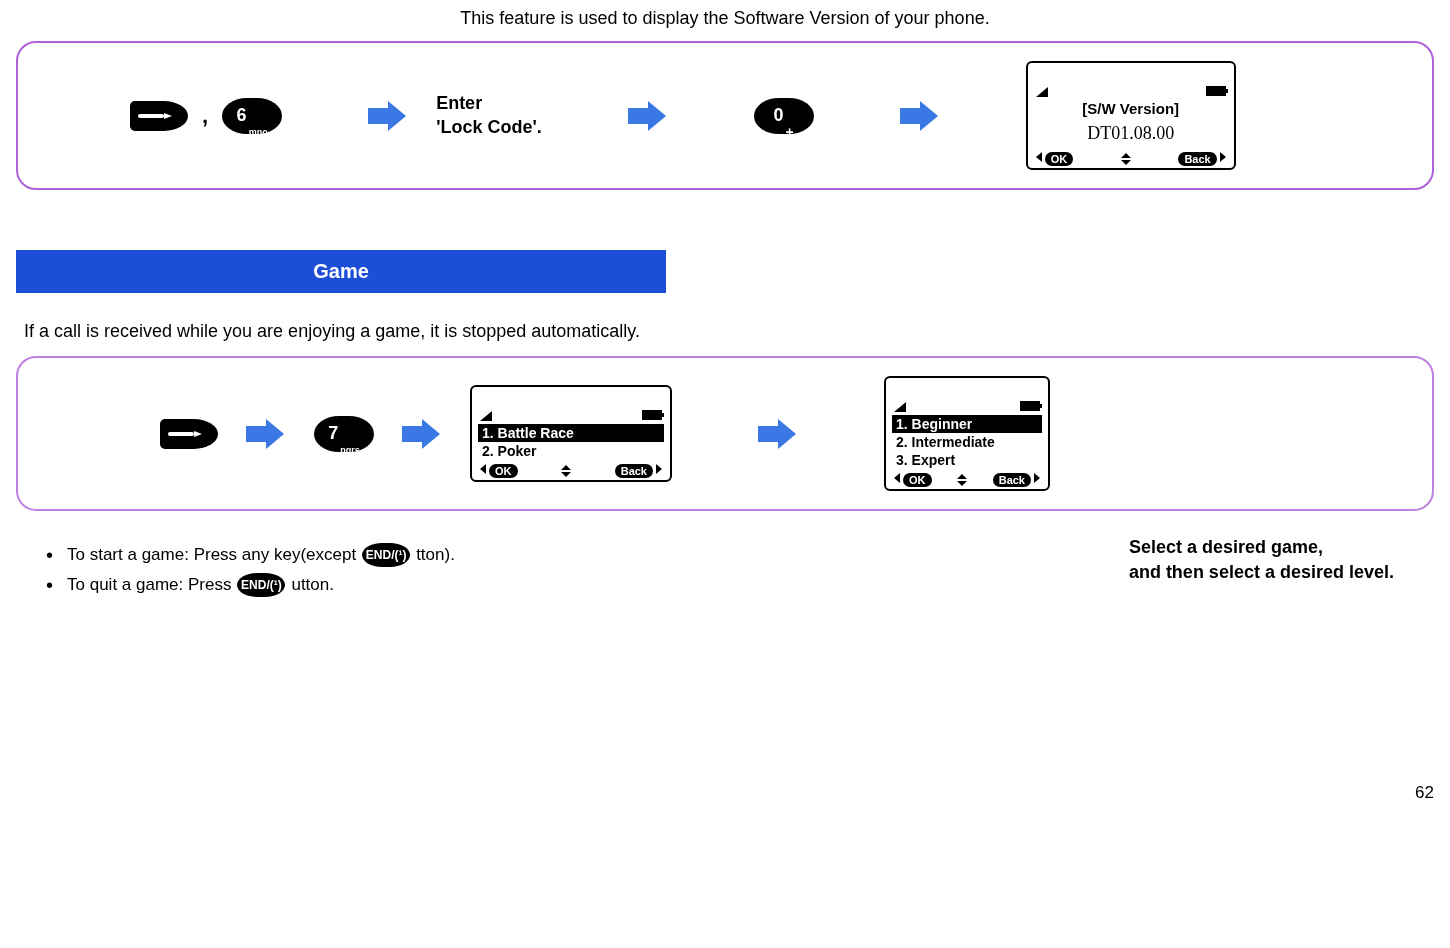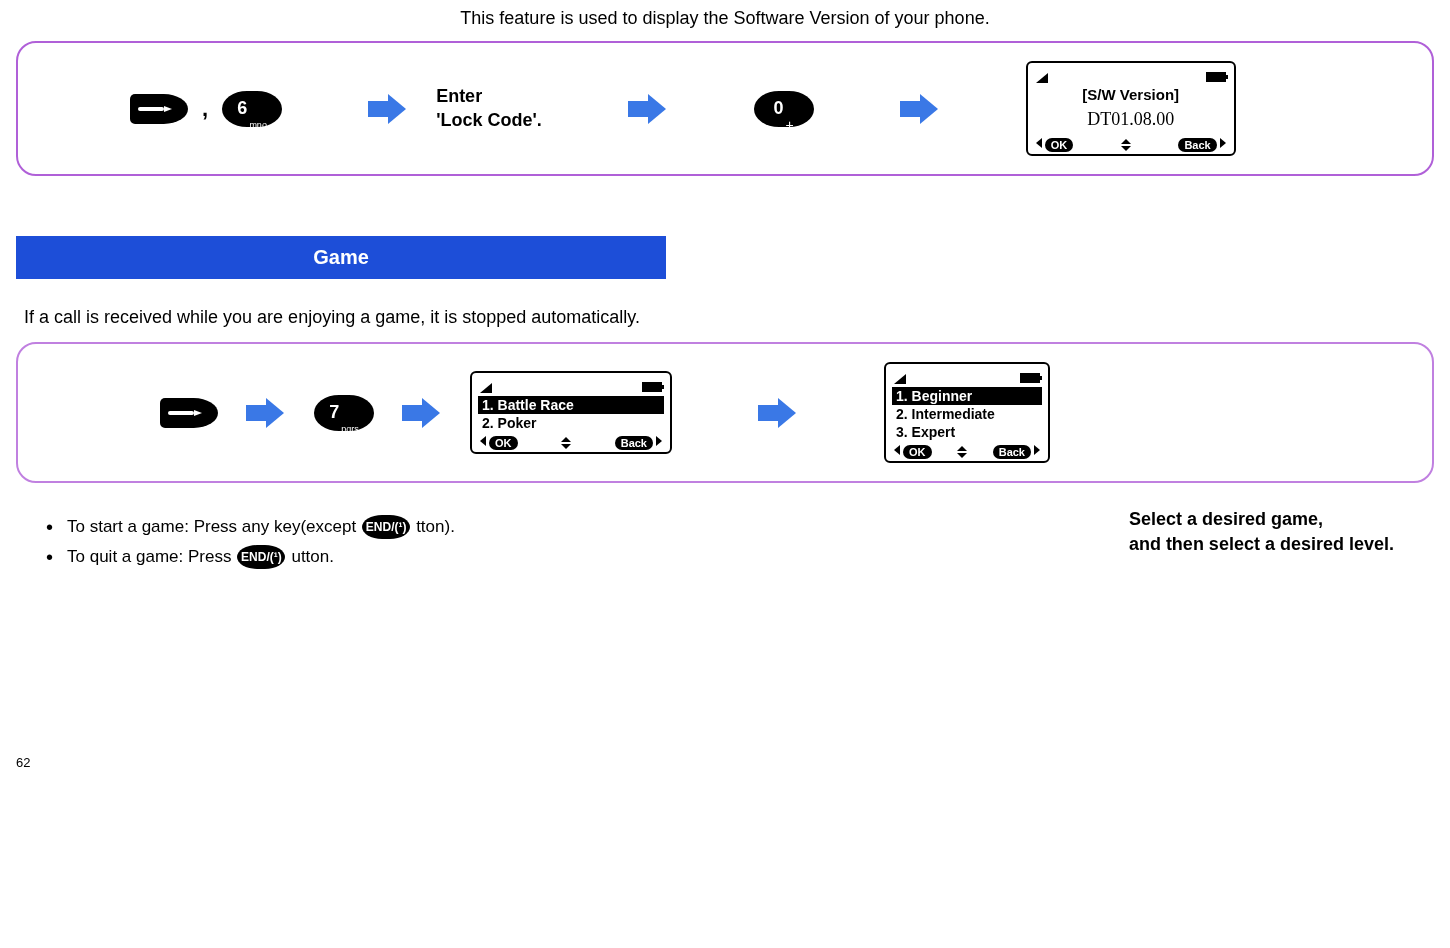--- a/index.html
+++ b/index.html
@@ -42,21 +42,21 @@
       border-radius: 50% / 60%;
       display: inline-flex;
       align-items: center;
       justify-content: center;
       color: #fff;
       font-weight: bold;
       font-size: 18px;
       position: relative;
     }
     .black-key.small { width: 48px; height: 24px; font-size: 12px; }
-    .black-key .sub { font-size: 9px; font-weight: normal; margin-left: 2px; margin-top: 32px; }
+    .black-key .sub { font-size: 9px; font-weight: bold; margin-left: 2px; margin-top: 32px; }
     .black-key.left-tip {
       border-top-left-radius: 6px;
       border-bottom-left-radius: 6px;
     }
     .black-key.stylus {
       width: 58px; height: 30px; position: relative;
     }
     .stylus::before {
       content: "";
       position: absolute;
@@ -103,21 +103,21 @@
       font-size: 18px;
       font-weight: bold;
       line-height: 1.3;
     }
     
     .phone-screen {
       border: 2px solid #000;
       border-radius: 6px;
       background: #fff;
       width: 210px;
-      padding: 7px 6px 2px;
+      padding: 21px 6px 2px;
       font-weight: bold;
       font-size: 14px;
       position: relative;
     }
     .phone-screen .status-row {
       display: flex;
       justify-content: space-between;
       align-items: center;
       padding: 0 2px;
       height: 14px;
@@ -264,22 +264,23 @@
       justify-content: space-between;
       align-items: flex-start;
     }
     .right-instr {
       font-size: 18px;
       font-weight: bold;
       line-height: 1.4;
       margin-right: 40px;
     }
     .page-num {
-      font-size: 13px;
+      font-size: 17px;
       margin-top: 180px;
+      text-align: right;
     }
     .spacer { flex: 0 0 auto; }
     .gap-30 { width: 30px; }
   </style>
 </head>
 <body>
 
 <div class="intro-text">This feature is used to display the Software Version of your phone.</div>
 
 <div class="flow-box">

